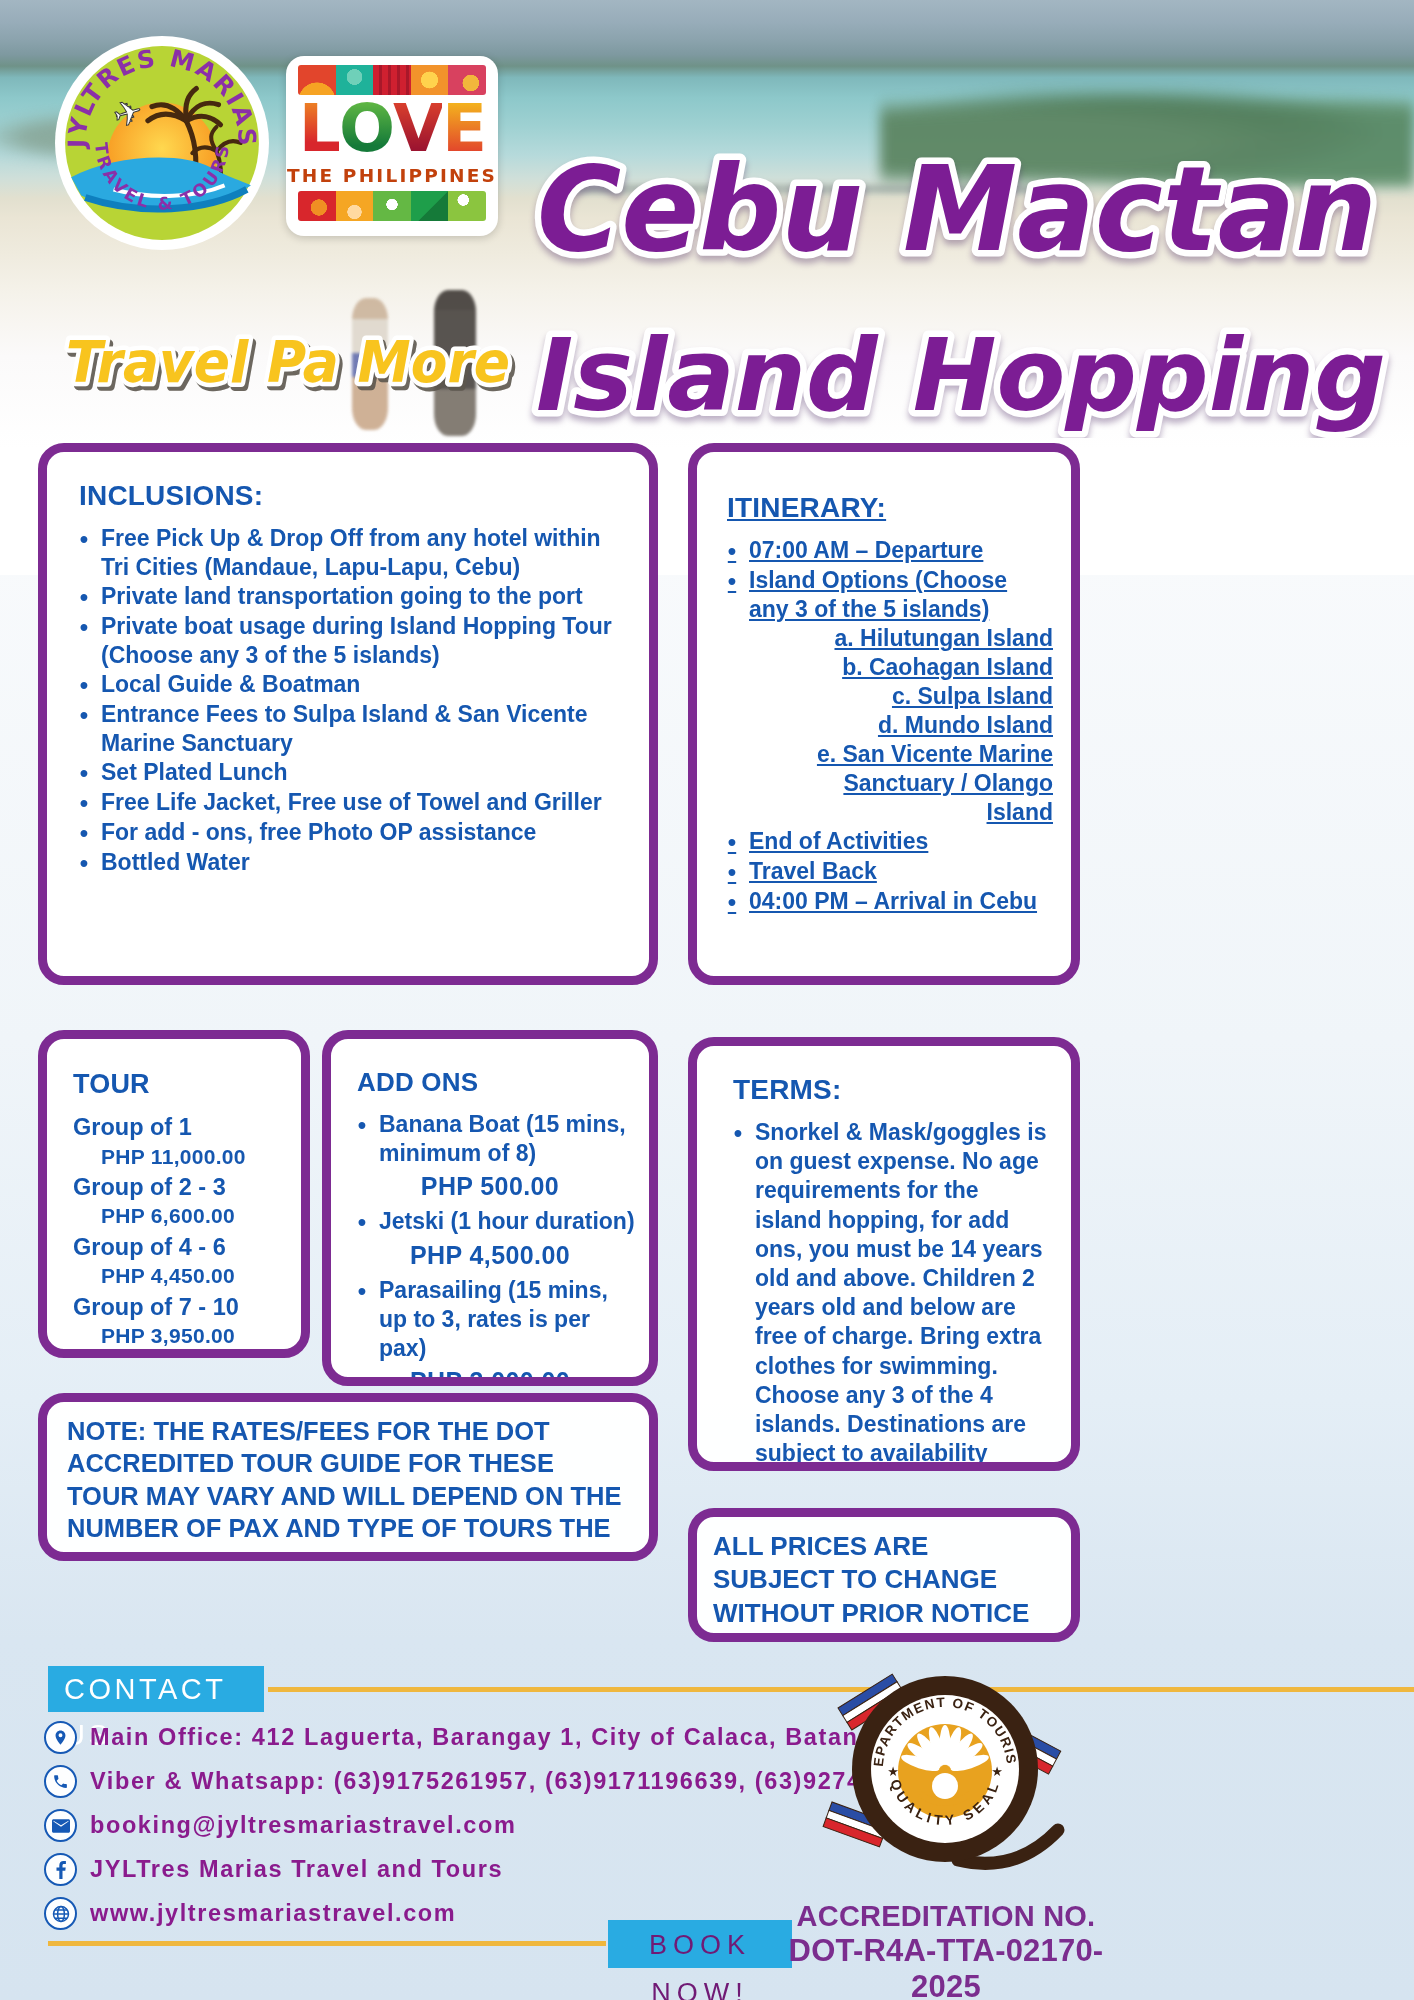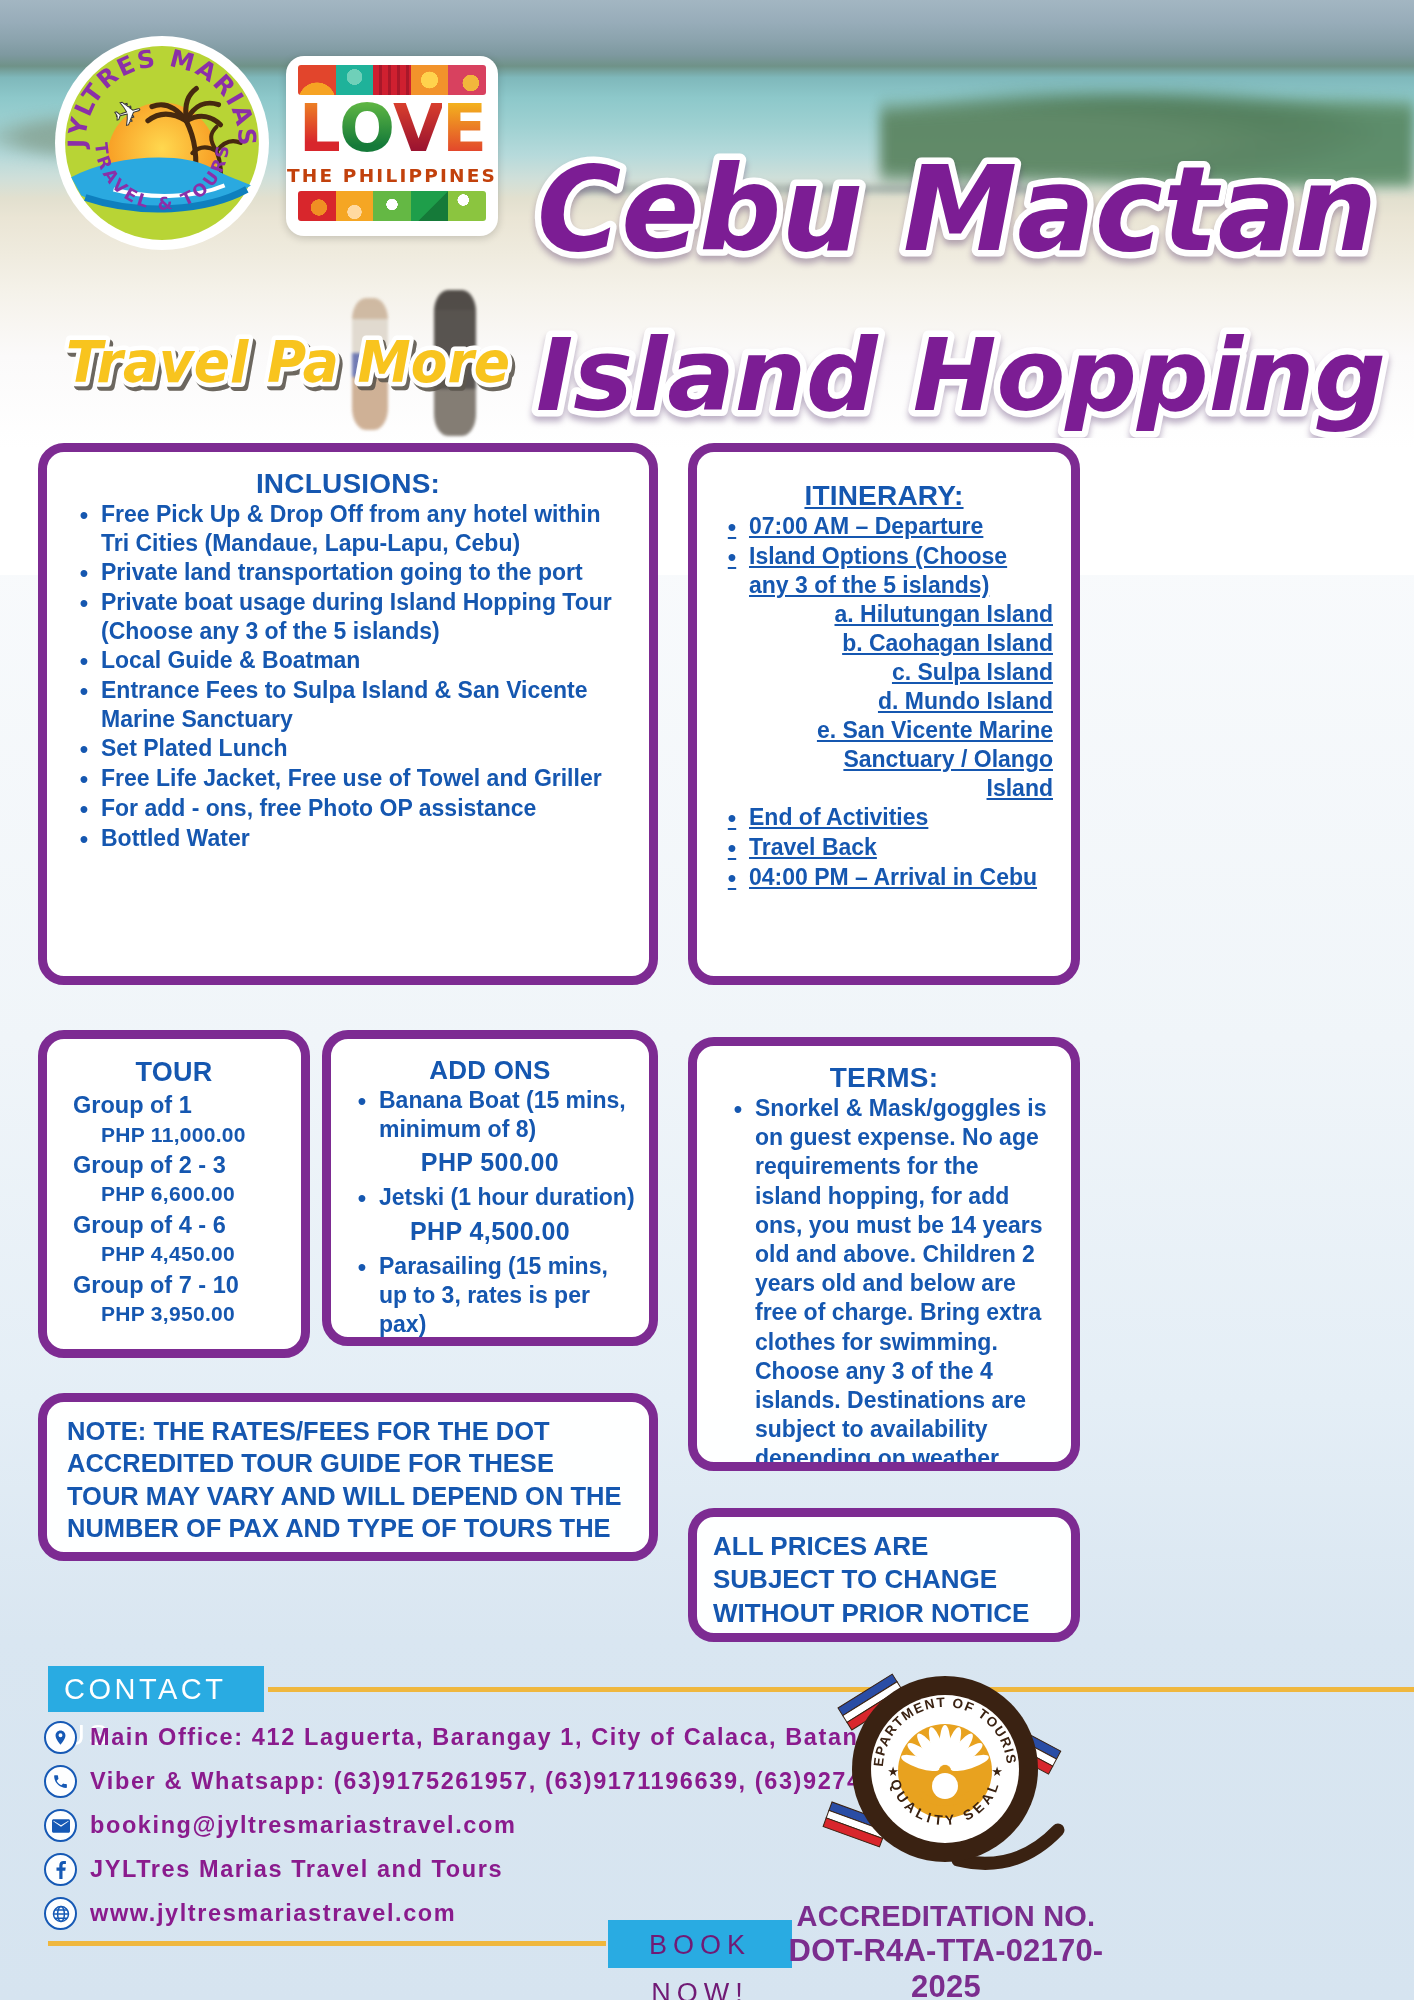--- a/index.html
+++ b/index.html
@@ -56,33 +56,33 @@
   .tag-text{font-family:"DejaVu Sans",sans-serif;font-style:italic;font-weight:bold;fill:#f8c41e;
     stroke:#ffffff;stroke-width:9px;paint-order:stroke;stroke-linejoin:round;
     filter:drop-shadow(3px 4px 0 rgba(92,86,78,.9));}
   .hero-title-svg{position:absolute;left:505px;top:78px;}
   .script-title{font-family:"DejaVu Sans",sans-serif;font-style:italic;font-weight:bold;fill:#7c1d94;
     stroke:#ffffff;stroke-width:13px;paint-order:stroke;stroke-linejoin:round;text-anchor:middle;
     filter:drop-shadow(0 5px 3px rgba(70,35,95,.35));}
   
   .card{position:absolute;background:rgba(255,255,255,.97);border:9px solid #7d2b92;border-radius:26px;
     box-sizing:border-box;color:#1557b0;overflow:hidden;}
-  .card h2{margin:0;font-size:28px;font-weight:800;letter-spacing:.2px;text-align:center;}
+  .card h2{margin:12px;font-size:28px;font-weight:800;letter-spacing:.2px;}
   .brow{display:flex;align-items:flex-start;}
   .dot{width:34px;text-align:center;flex:0 0 34px;font-size:24px;line-height:1.25;font-weight:bold;}
   .btxt{flex:1;font-size:23px;font-weight:bold;line-height:1.26;}
   #inclusions{left:38px;top:443px;width:620px;height:542px;padding:16px 20px;}
   #itinerary{left:688px;top:443px;width:392px;height:542px;padding:28px 18px;text-decoration:underline;}
   #itinerary .brow.sub{padding-left:60px;text-align:right;}
   #tour{left:38px;top:1030px;width:272px;height:328px;padding:18px 14px;}
   #tour h2{font-size:27px;}
   .trow{margin-top:2px;}
   .tlabel{font-size:23.5px;font-weight:bold;padding-left:12px;line-height:1.3;}
   .tprice{font-size:21px;font-weight:800;padding-left:40px;letter-spacing:.3px;line-height:1.3;}
-  #addons{left:322px;top:1030px;width:336px;height:316px;padding:16px 14px;}
+  #addons{left:322px;top:1030px;width:336px;height:356px;padding:16px 14px;}
   #addons h2{font-size:26px;}
   .arow .btxt{font-size:23px;}
   .aprice{text-align:center;font-size:25px;font-weight:800;letter-spacing:.4px;margin:4px 0 6px;}
   #terms{left:688px;top:1037px;width:392px;height:434px;padding:16px 24px;}
   #terms .btxt{font-size:23px;line-height:1.27;}
   #note{left:38px;top:1393px;width:620px;height:168px;padding:13px 20px;}
   .note-text{font-size:25.5px;font-weight:800;line-height:1.27;}
   #prices{left:688px;top:1508px;width:392px;height:134px;padding:13px 16px;}
   .prices-text{font-size:26px;font-weight:800;line-height:1.28;}
   

